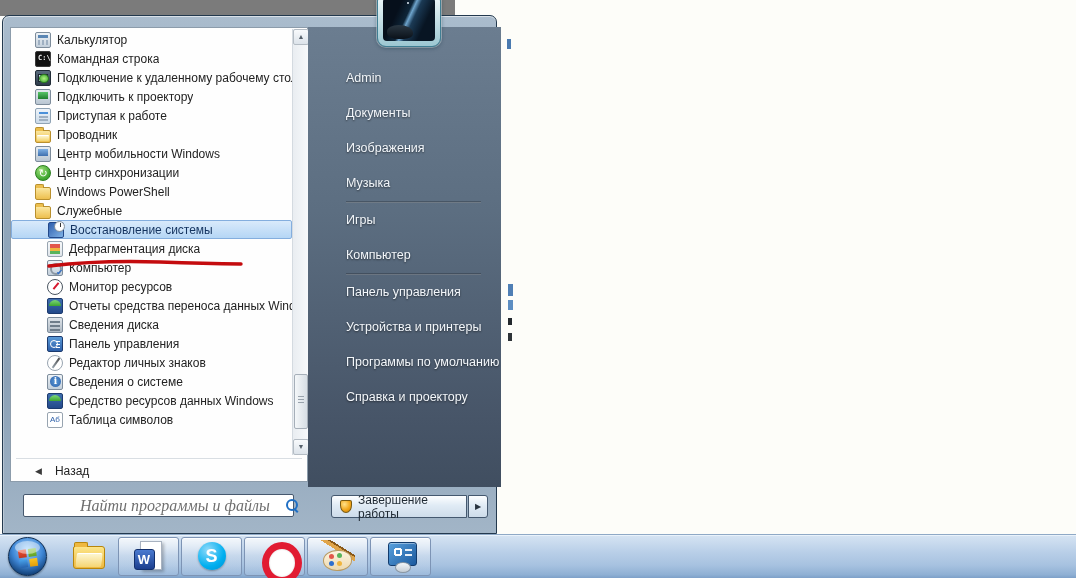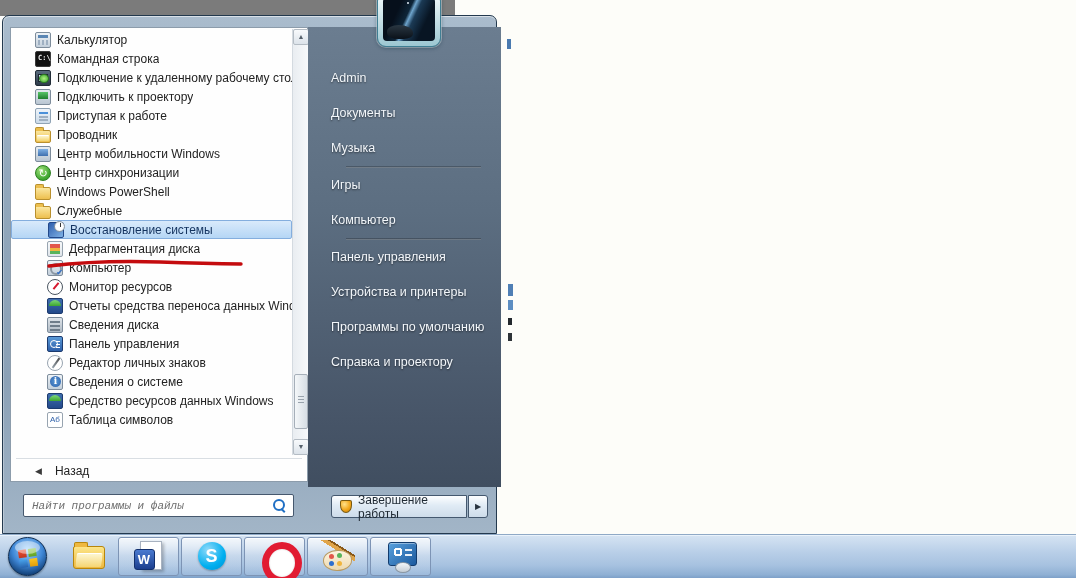--- a/index.html
+++ b/index.html
@@ -105,32 +105,32 @@
     box-shadow:0 -3px 0 #98a2ac, 0 3px 0 #98a2ac; }
 
   
   .sep-line { position:absolute; left:5px; right:5px; top:430px; height:1px; background:#d9dee3; box-shadow:0 1px 0 #fff; }
   .back-row { position:absolute; left:0; right:0; top:433px; height:20px; display:flex; align-items:center;
     padding-left:24px; font-size:12px; color:#222; }
   .back-arrow { font-size:9px; color:#3a3a3a; margin-right:13px; }
   .search-box { position:absolute; left:20px; top:478px; width:271px; height:23px; background:#fff;
     border:1px solid #46586e; border-radius:2px; display:flex; align-items:center; }
   .search-box input { flex:1; border:none; outline:none; background:transparent; padding:0 4px 0 8px;
-    font-family:Liberation Mono, monospace; font-size:11px; color:#333; }
+    font-family:Liberation Serif, serif; font-size:16px; color:#333;margin-left:48px; }
   .search-box input::placeholder { font-style:italic; color:#6f6f6f; }
   .magnifier { position:relative; width:16px; height:16px; margin-right:6px; flex:0 0 16px; }
   .magnifier::before { content:""; position:absolute; left:2px; top:1px; width:8px; height:8px;
     border:2px solid #1f6fc4; border-radius:50%; }
   .magnifier::after { content:""; position:absolute; left:11px; top:10px; width:2px; height:5px;
     background:#1f6fc4; transform:rotate(-45deg); }
 
   
   .user-panel { position:absolute; left:305px; top:11px; width:193px; height:460px;
     background:linear-gradient(180deg,#6b7d90,#5c6e81 40%,#475568 85%,#404e60); padding-top:34px; }
-  .rp-item { height:35px; line-height:35px; padding-left:23px; font-size:12.5px; color:#f3f7fb;
+  .rp-item { height:35px; line-height:35px; padding-left:38px; font-size:12.5px; color:#f3f7fb;
     text-shadow:0 1px 2px rgba(0,0,0,.55); white-space:nowrap; }
   .rp-sep { height:2px; margin:0 20px 0 38px; background:rgba(0,0,0,.22); border-bottom:1px solid rgba(255,255,255,.22); }
 
   
   .avatar-frame { position:absolute; left:377px; top:-8px; width:64px; height:55px; border-radius:9px;
     background:linear-gradient(#f4fbfc,#9cc7d2); border:1px solid #3f7e93;
     box-shadow:0 1px 4px rgba(0,40,60,.45), 0 0 0 1px rgba(255,255,255,.5); }
   .avatar-photo { position:absolute; left:5px; right:5px; top:5px; bottom:5px; border-radius:4px; overflow:hidden;
     background:linear-gradient(115deg,#060f1b 28%,#0e2538 44%,#6ea4cc 49%,#1b3a55 56%,#081523 75%); }
   .avatar-photo::before { content:""; position:absolute; left:4px; bottom:2px; width:26px; height:14px;
@@ -325,20 +325,21 @@
 
     <div class="search-box">
       <input type="text" placeholder="Найти программы и файлы" style="">
       <span class="magnifier"></span>
     </div>
 
     <div class="user-panel">
 
     <div class="rp-item">Admin</div>
         <div class="rp-item">Документы</div>
+        <div class="rp-item">Изображения</div>
         <div class="rp-item">Музыка</div>
         <div class="rp-sep"></div>
         <div class="rp-item">Игры</div>
         <div class="rp-item">Компьютер</div>
         <div class="rp-sep"></div>
         <div class="rp-item">Панель управления</div>
         <div class="rp-item">Устройства и принтеры</div>
         <div class="rp-item">Программы по умолчанию</div>
         <div class="rp-item">Справка и проектору</div>
       </div>

